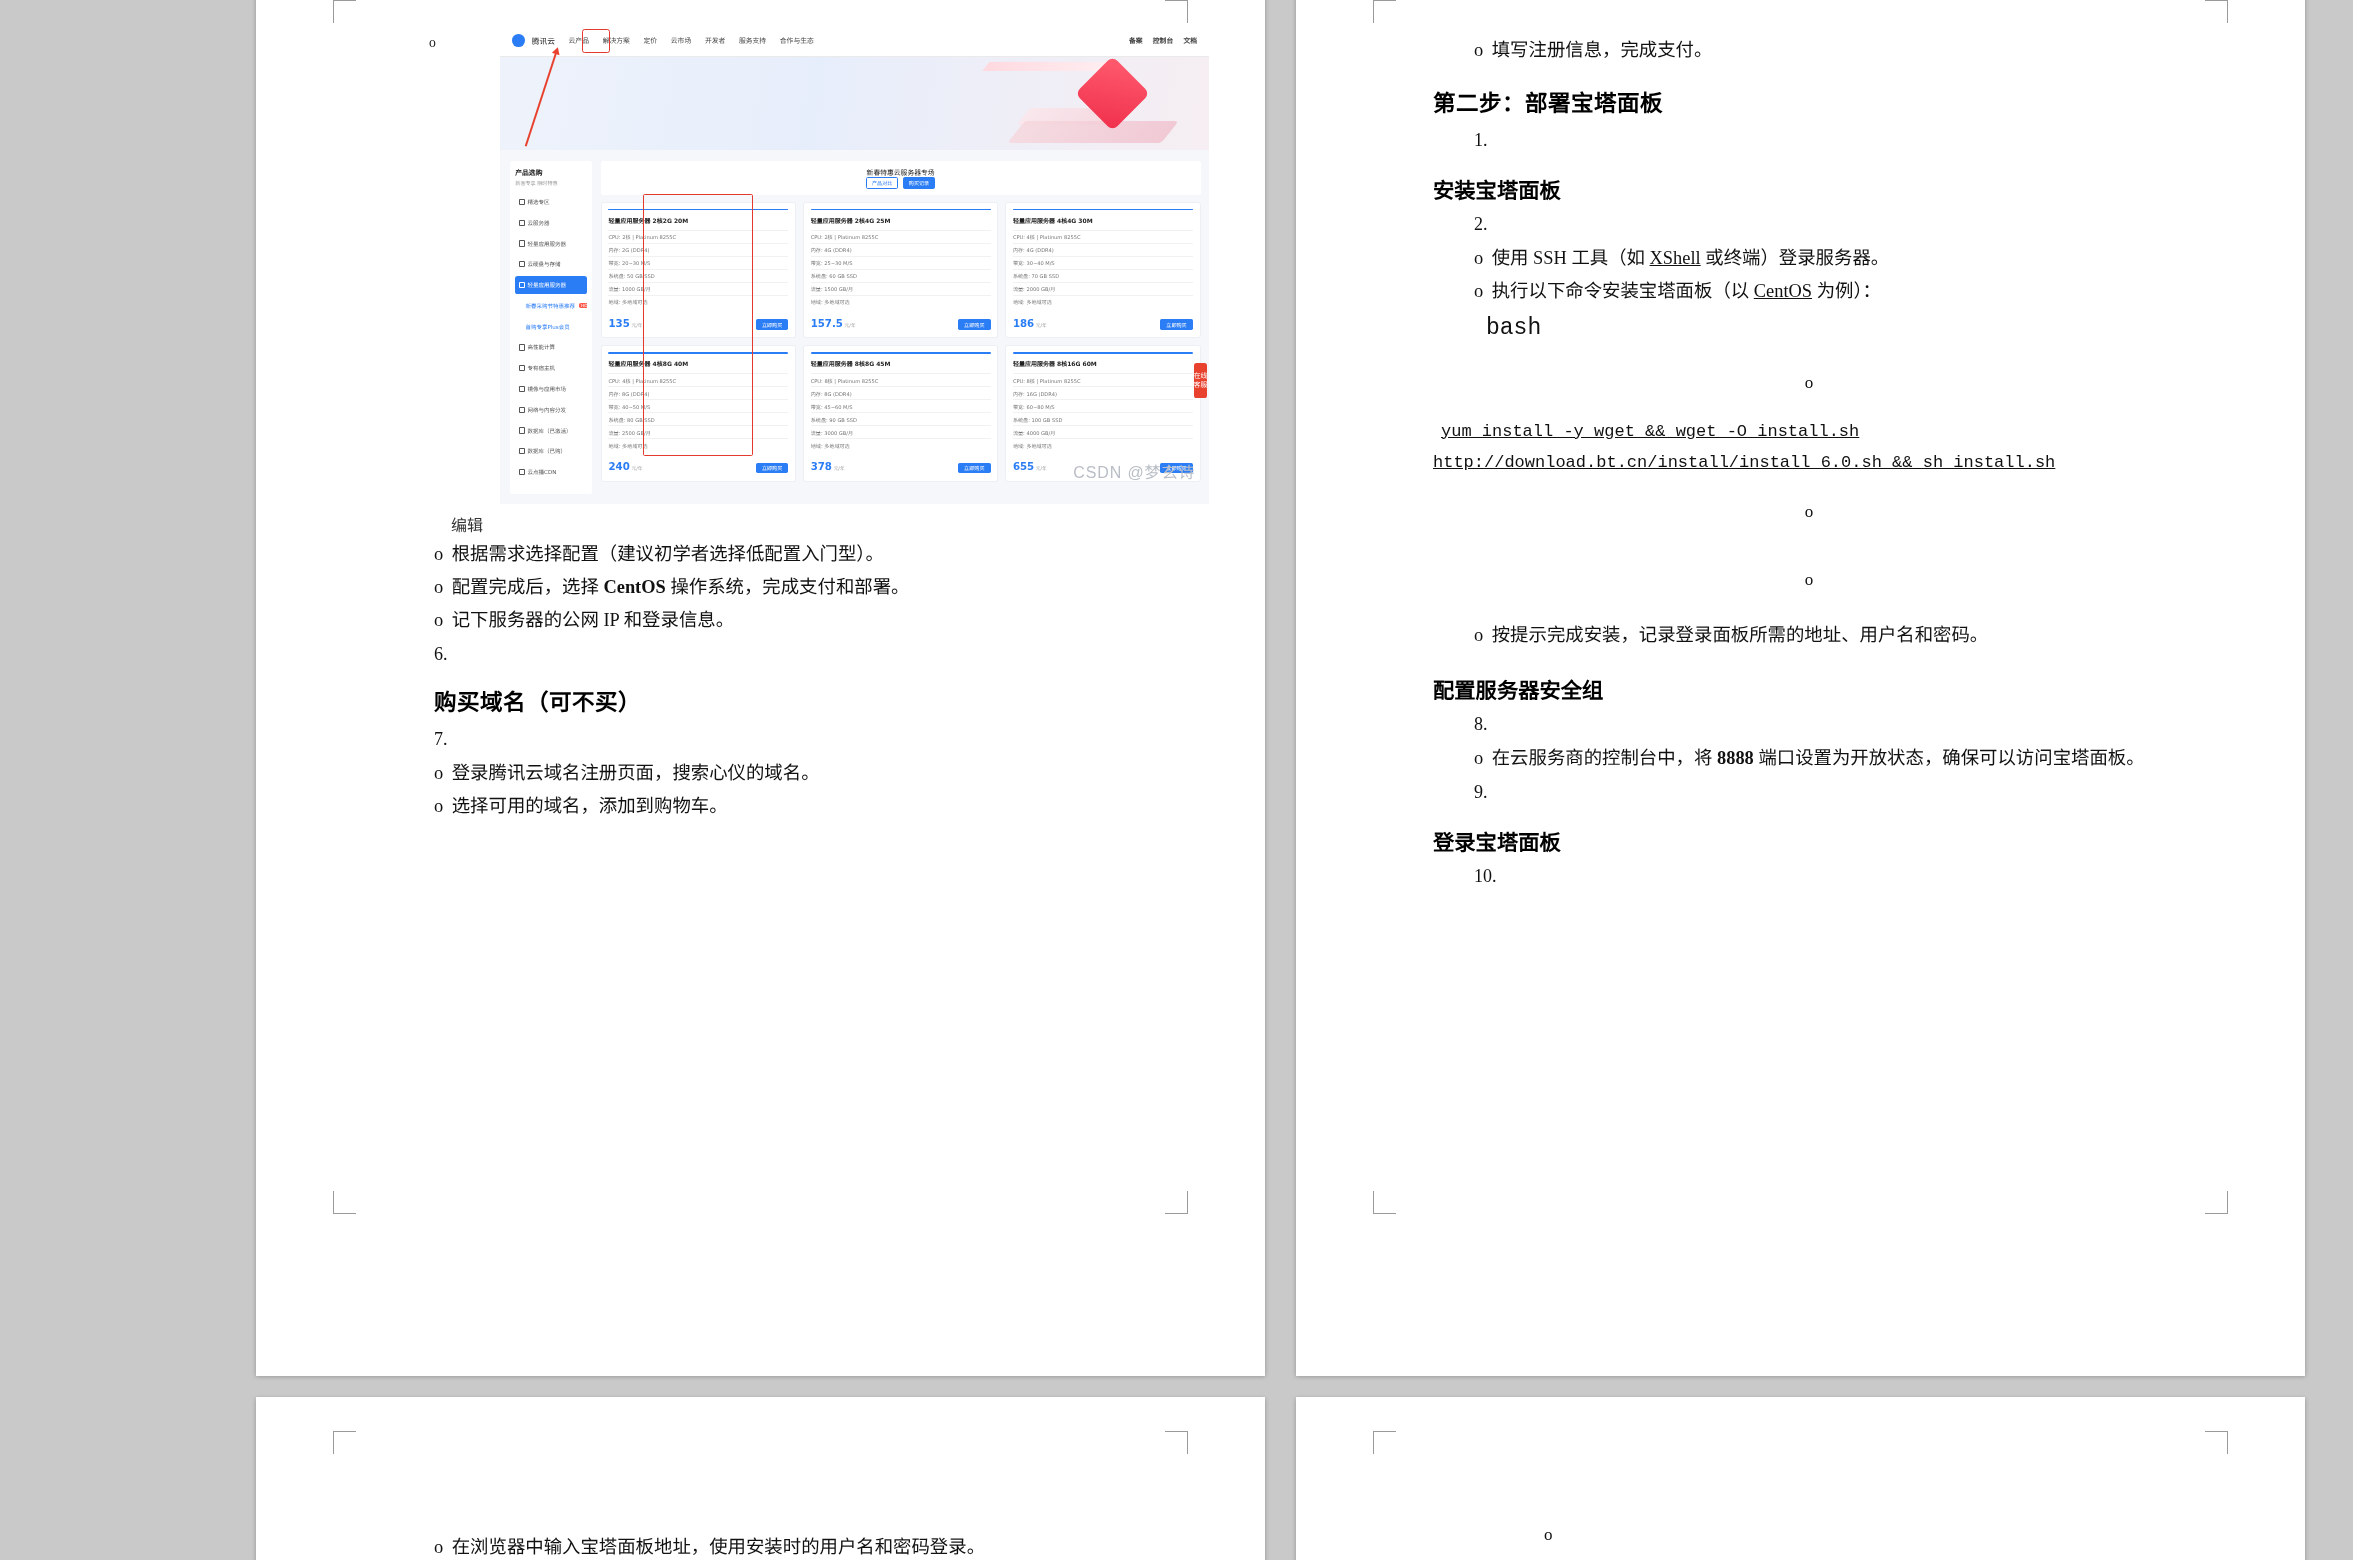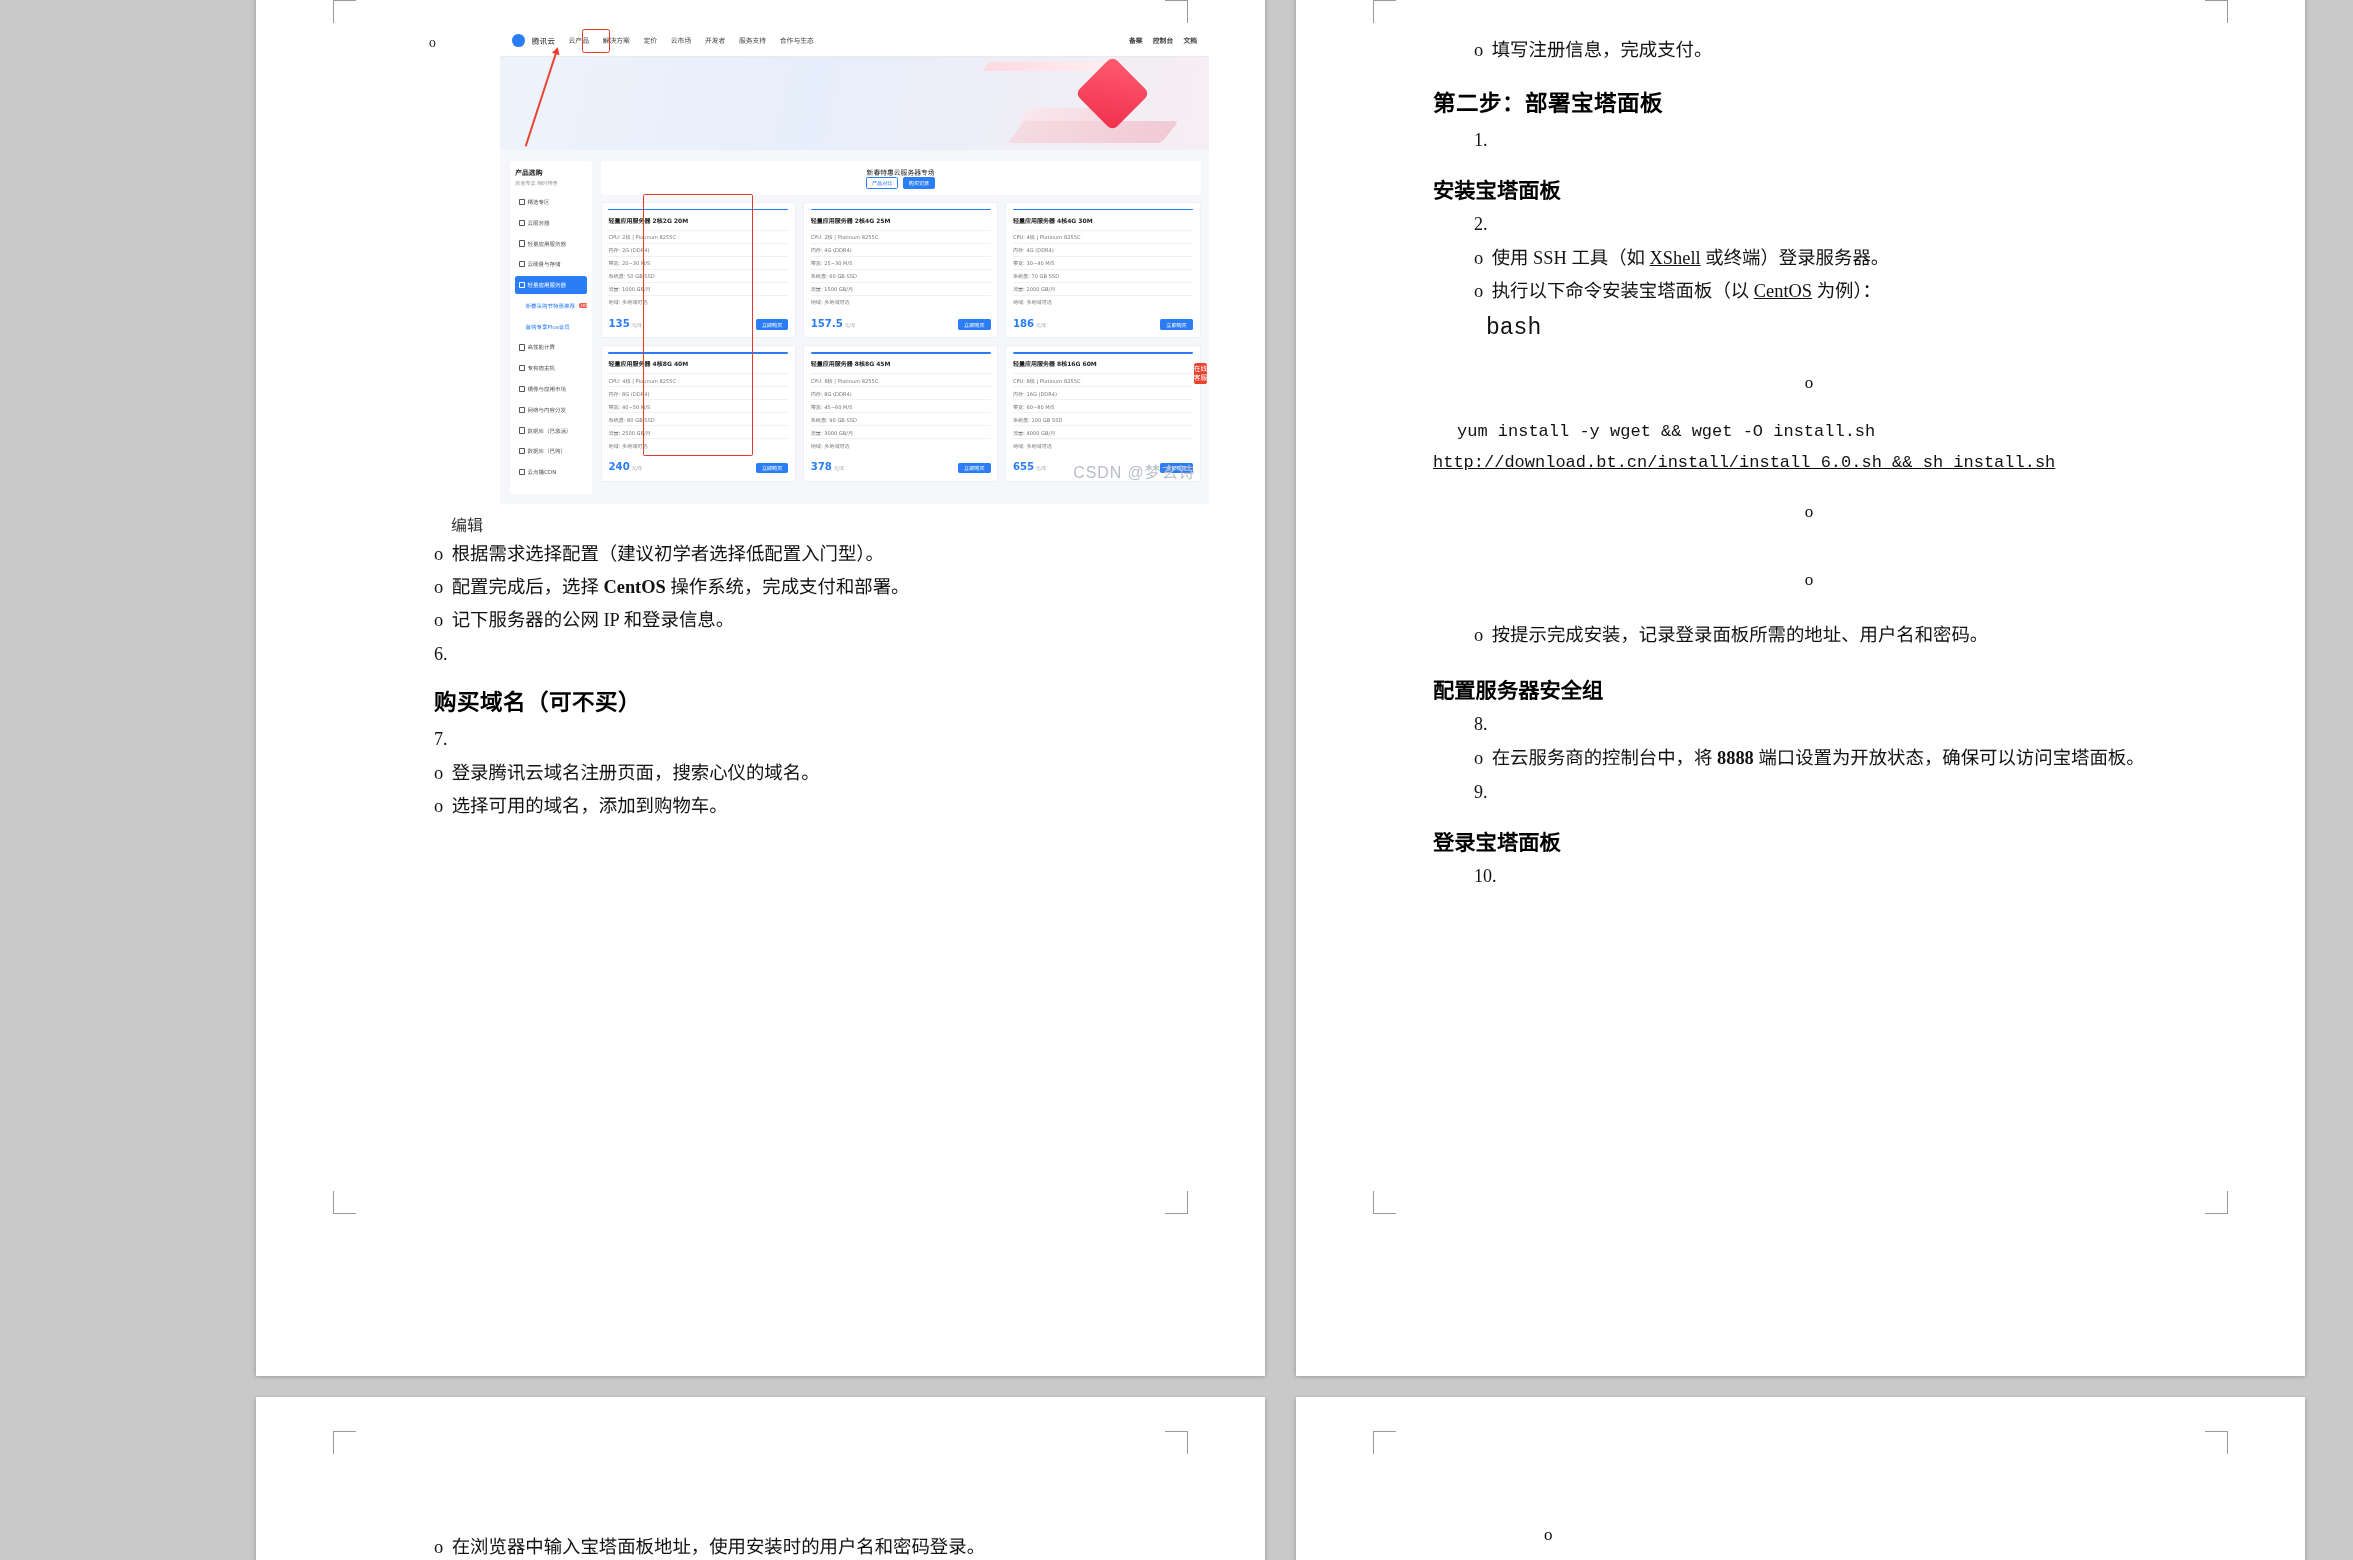--- a/index.html
+++ b/index.html
@@ -254,21 +254,21 @@
   .sel-frame {
     position: absolute;
     left: 143px; top: 44px; width: 108px; height: 260px;
     border: 1.7px solid #e23b2e; border-radius: 1.7px;
     pointer-events: none;
   }
   .side-tab {
     position: absolute; right: 1.7px; top: 213px;
     width: 13.7px; background: #e8422f; border-radius: 2.6px;
     color: #fff; font-size: 6.8px; text-align: center;
-    padding: 2px 0; line-height: 1.25;
+    padding: 9px 0; line-height: 1.25;
     font-family: "DejaVu Sans", sans-serif;
   }
   .watermark {
     position: absolute; right: 13.7px; bottom: 20.5px;
     font-size: 16px; color: #b9bec6; letter-spacing: 0.9px;
     font-family: Liberation Sans, sans-serif;
   }
   .tiny-o { position: absolute; font-size: 13.7px; color: #222; }
 </style>
 </head>
@@ -538,21 +538,21 @@
       </div>
 
       <div class="bullet">
         <span class="o">o</span><span>执行以下命令安装宝塔面板（以 </span><span class="uline">CentOS</span><span> 为例）：</span>
       </div>
 
       <div class="bullet mono" style="margin-left:53px;">bash</div>
 
       <div class="blank-o">o</div>
 
-      <div class="codeline" style="margin-left:24px;">
+      <div class="codeline" style="margin-left:8px;text-decoration:underline;">
         <span>yum    install    -y    wget    &amp;&amp;    wget    -O    install.sh</span>
       </div>
       <div class="codeline u">
         <span class="u">http://download.bt.cn/install/install_6.0.sh &amp;&amp; sh install.sh</span>
       </div>
 
       <div class="blank-o">o</div>
       <div class="blank-o" style="margin-top:48px;">o</div>
 
       <div class="bullet" style="margin-top:31px;">

